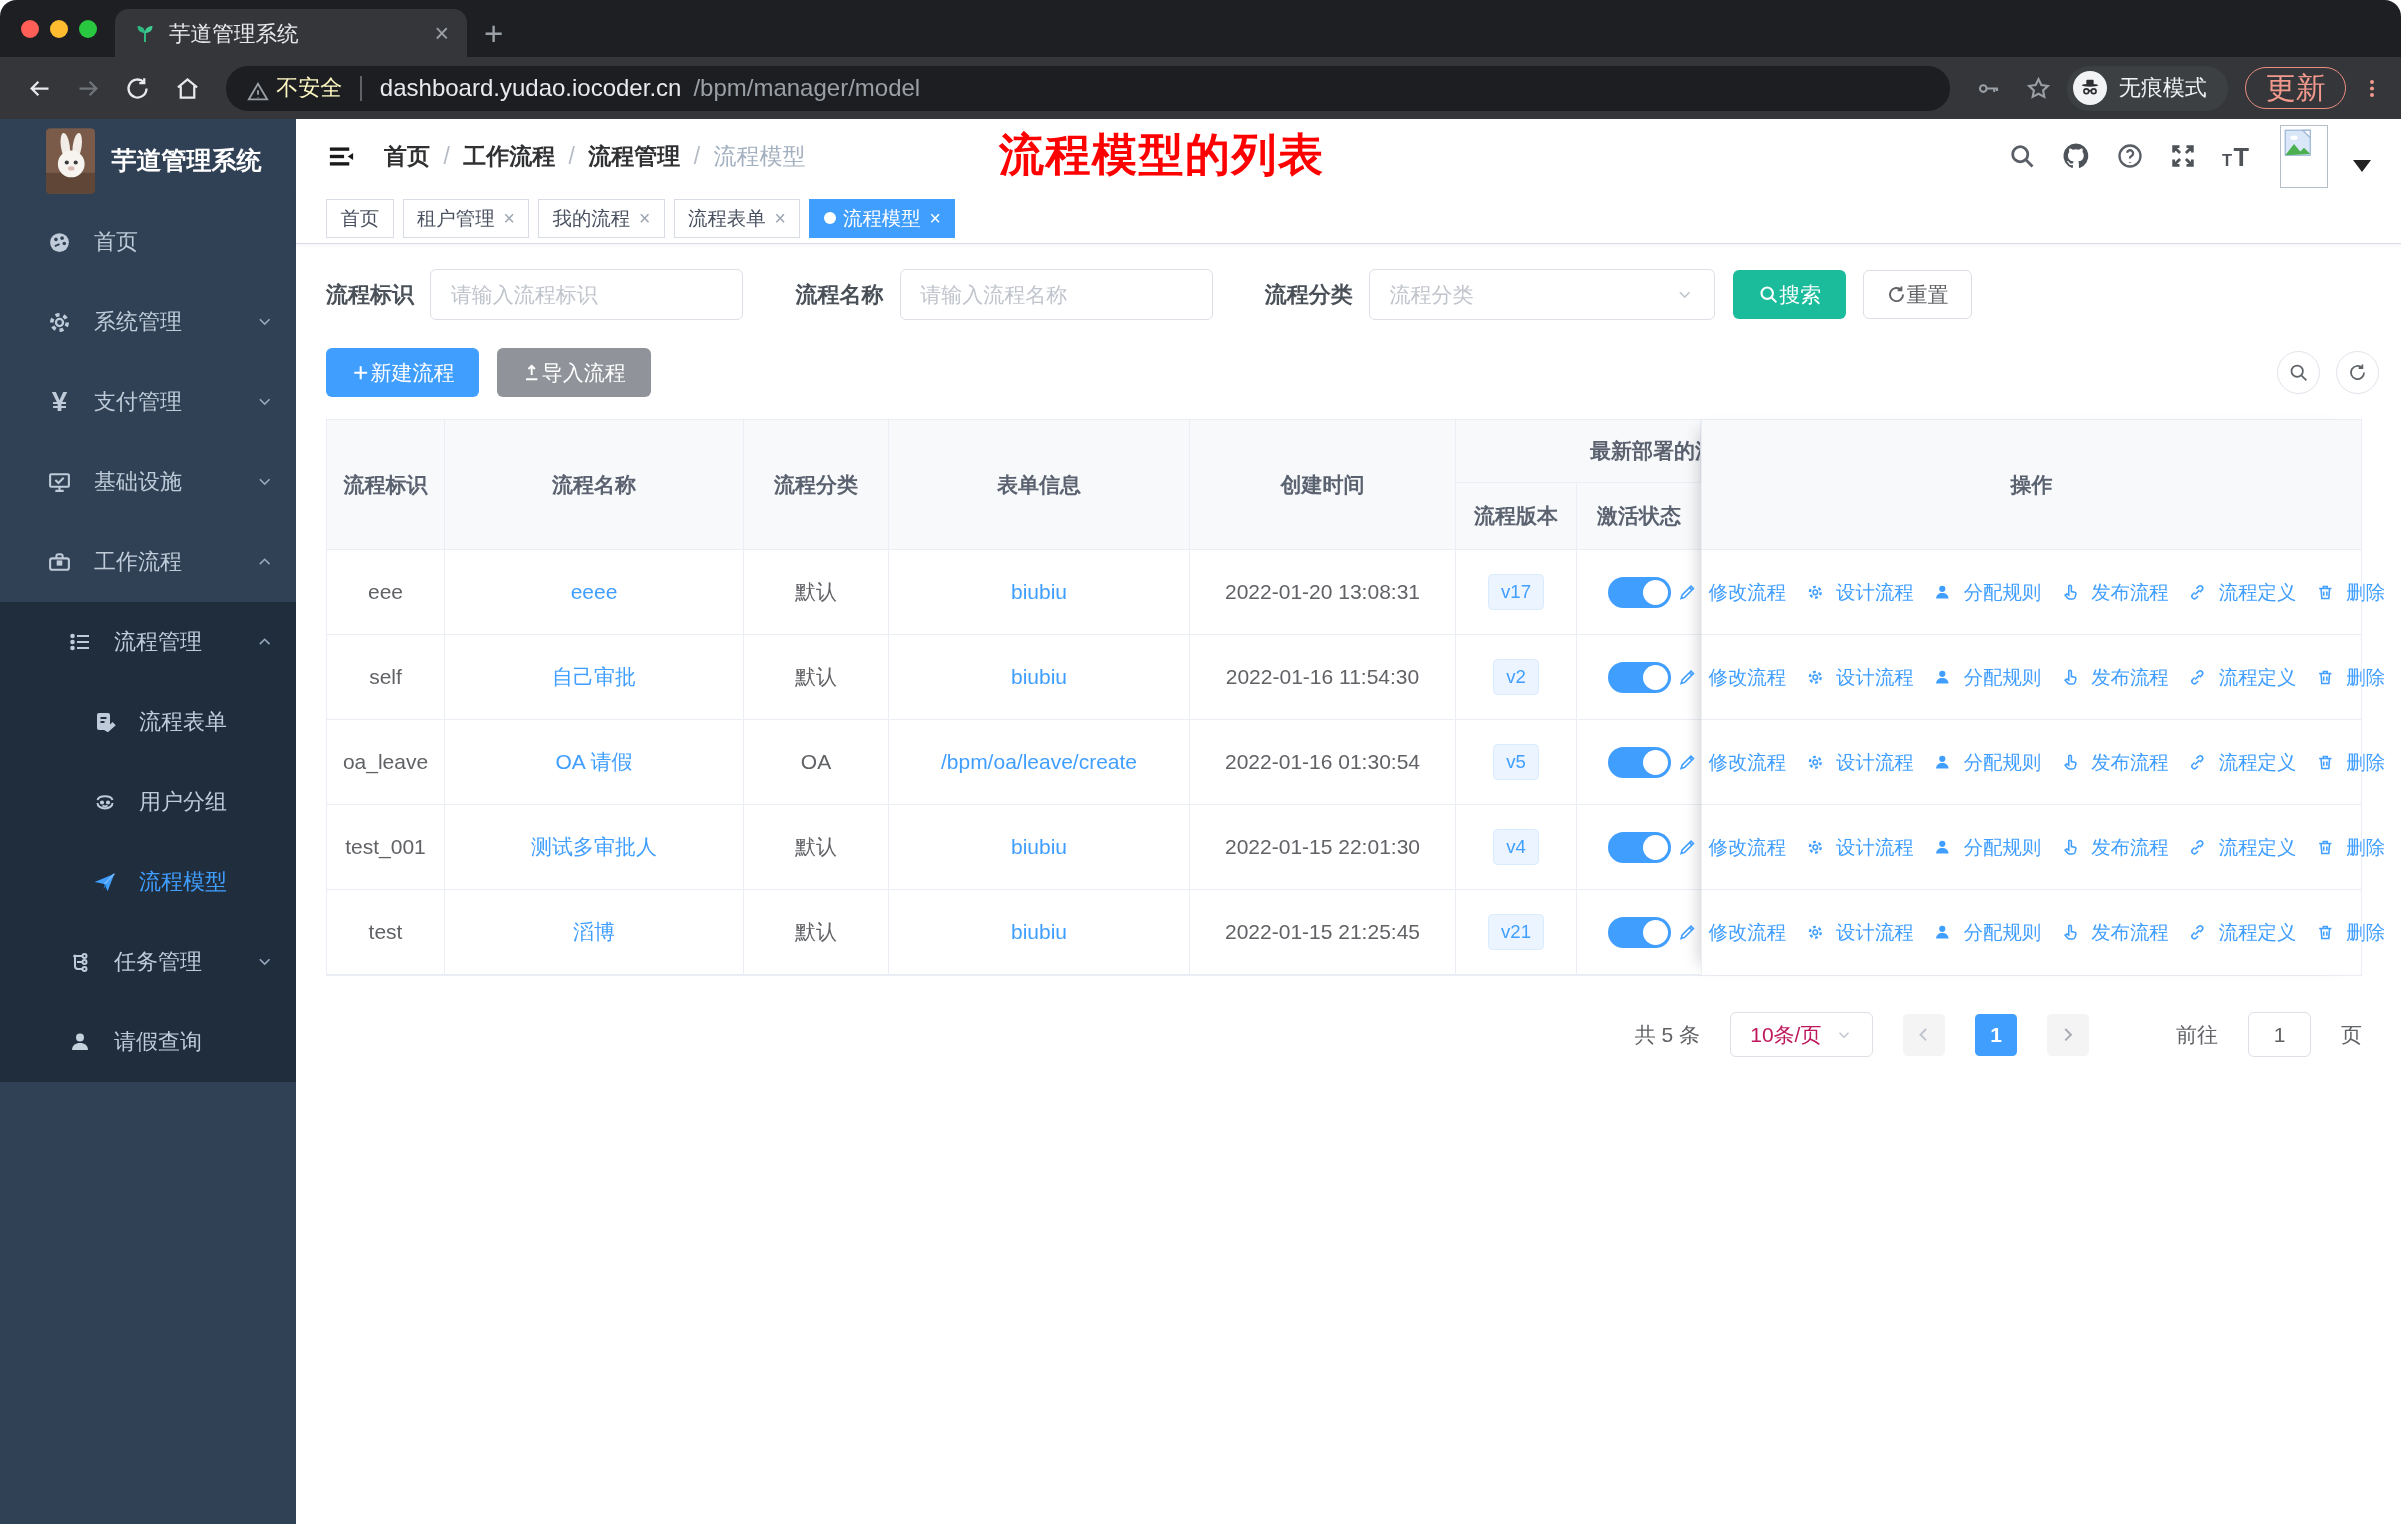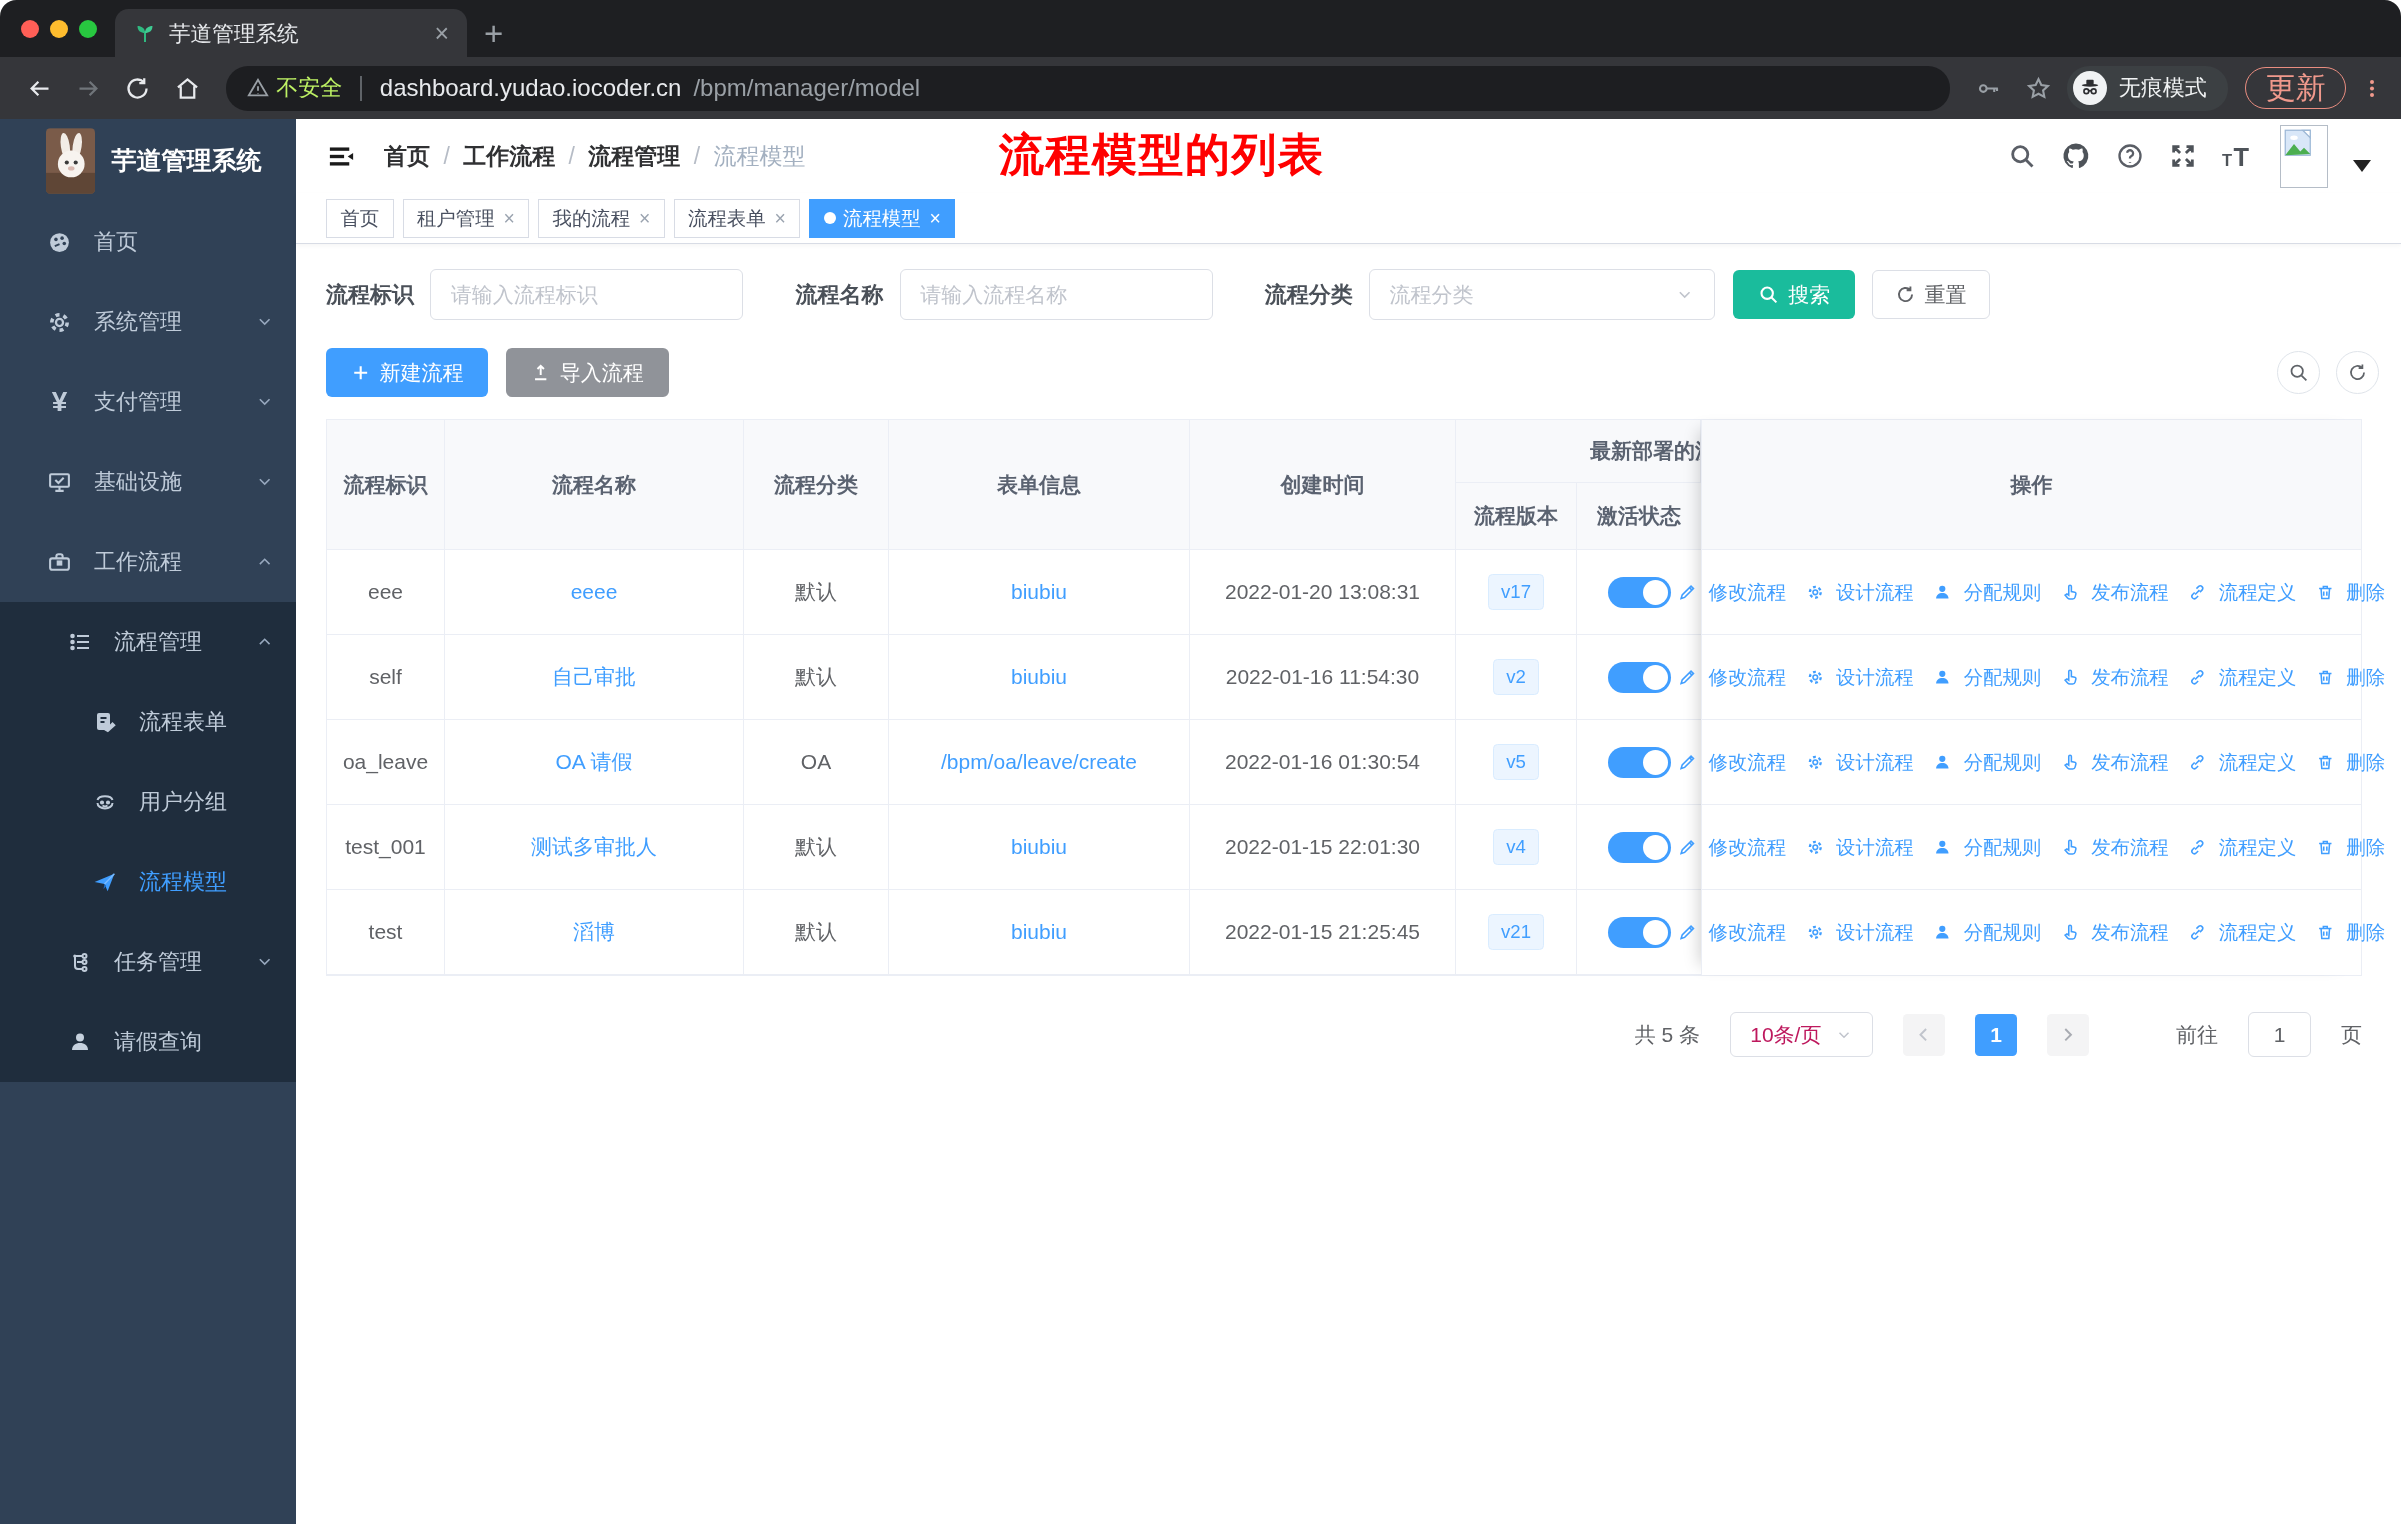--- a/index.html
+++ b/index.html
@@ -15,21 +15,21 @@
   .l-red{background:#ff5f57;} .l-yellow{background:#febc2e;} .l-green{background:#28c840;}
   .tab { position:absolute; left:115px; top:9px; width:352px; height:48px; background:#35363a;
     border-radius:13.4px 13.4px 0 0; display:flex; align-items:center; padding:0 18px; gap:12px; }
   .tab-title { color:#e8eaed; font-size:21.6px; flex:1; white-space:nowrap; overflow:hidden; }
   .tab-close { color:#9aa0a6; font-size:25px; line-height:1; }
   .newtab { position:absolute; left:484px; top:15px; color:#9aa0a6; font-size:33px; font-weight:300; }
   .toolbar { height:62px; background:#35363a; display:flex; align-items:center; padding:0 18px; gap:7.4px; }
   .navic { width:42px; height:42px; display:flex; align-items:center; justify-content:center; border-radius:50%; }
   .urlbar { flex:1; height:45px; margin:0 10.4px; background:#1d1e21; border-radius:22px;
     display:flex; align-items:center; padding:0 21px; gap:12px; }
-  .notsecure { color:#bef264; font-size:22px; display:flex; align-items:center; gap:7.4px; }
+  .notsecure { color:#fef9c3; font-size:22px; display:flex; align-items:flex-end; gap:7.4px; }
   .url-divider { width:1.5px; height:25px; background:#5f6368; margin:0 6px; }
   .url-host { color:#e8eaed; font-size:24px; }
   .url-path { color:#9aa0a6; font-size:24px; }
   .incog { height:45px; background:#3c4043; border-radius:22px; display:flex; align-items:center;
     gap:12px; padding:0 21px 0 6px; }
   .incog-circle { width:34px; height:34px; background:#f1f3f4; border-radius:50%;
     display:flex; align-items:center; justify-content:center; }
   .incog-label { color:#f1f3f4; font-size:22px; }
   .updatebtn { height:42px; border:1.5px solid #e98d80; border-radius:21px; color:#f0998c;
     font-size:30px; display:flex; align-items:center; padding:0 19.4px; margin-left:10.4px; }
@@ -84,21 +84,21 @@
   .f-label { font-size:22px; font-weight:700; color:#4a5058; margin-right:16.4px; white-space:nowrap; }
   .f-input { width:313px; height:51px; border:1.5px solid #dcdfe6; border-radius:6px; padding:0 19.4px;
     font-size:21px; color:#606266; background:#fff; outline:none;
     font-family:"Liberation Sans","DejaVu Sans",sans-serif; }
   .f-input::placeholder { color:#c0c4cc; }
   .f-select { width:346px; height:51px; border:1.5px solid #dcdfe6; border-radius:6px; padding:0 19.4px;
     display:flex; align-items:center; color:#c0c4cc; font-size:21px; background:#fff; }
   .f-select .sel-chev { margin-left:auto; }
   .f-gap { width:52px; flex-shrink:0; }
   .btn { height:49px; border-radius:6px; display:flex; align-items:center; justify-content:center;
-    gap:9px; font-size:21px; cursor:pointer; border:none; white-space:nowrap;
+    font-size:21px; cursor:pointer; border:none; white-space:nowrap;
     font-family:"Liberation Sans","DejaVu Sans",sans-serif; }
   .btn-search { background:#1abc9c; color:#fff; padding:0 25px; margin-left:18px; }
   .btn-reset { background:#fff; color:#606266; border:1.5px solid #dcdfe6; padding:0 22px; margin-left:16.4px; }
 
   .actionrow { display:flex; align-items:center; margin-top:28px; }
   .btn-create { background:#409eff; color:#fff; padding:0 25px; }
   .btn-import { background:#909399; color:#fff; padding:0 25px; margin-left:18px; }
   .roundbtns { margin-left:auto; display:flex; gap:16.4px; }
   .rbtn { width:43px; height:43px; border-radius:50%; border:1.5px solid #dfe4ea; background:#fff;
     display:flex; align-items:center; justify-content:center; cursor:pointer; }

